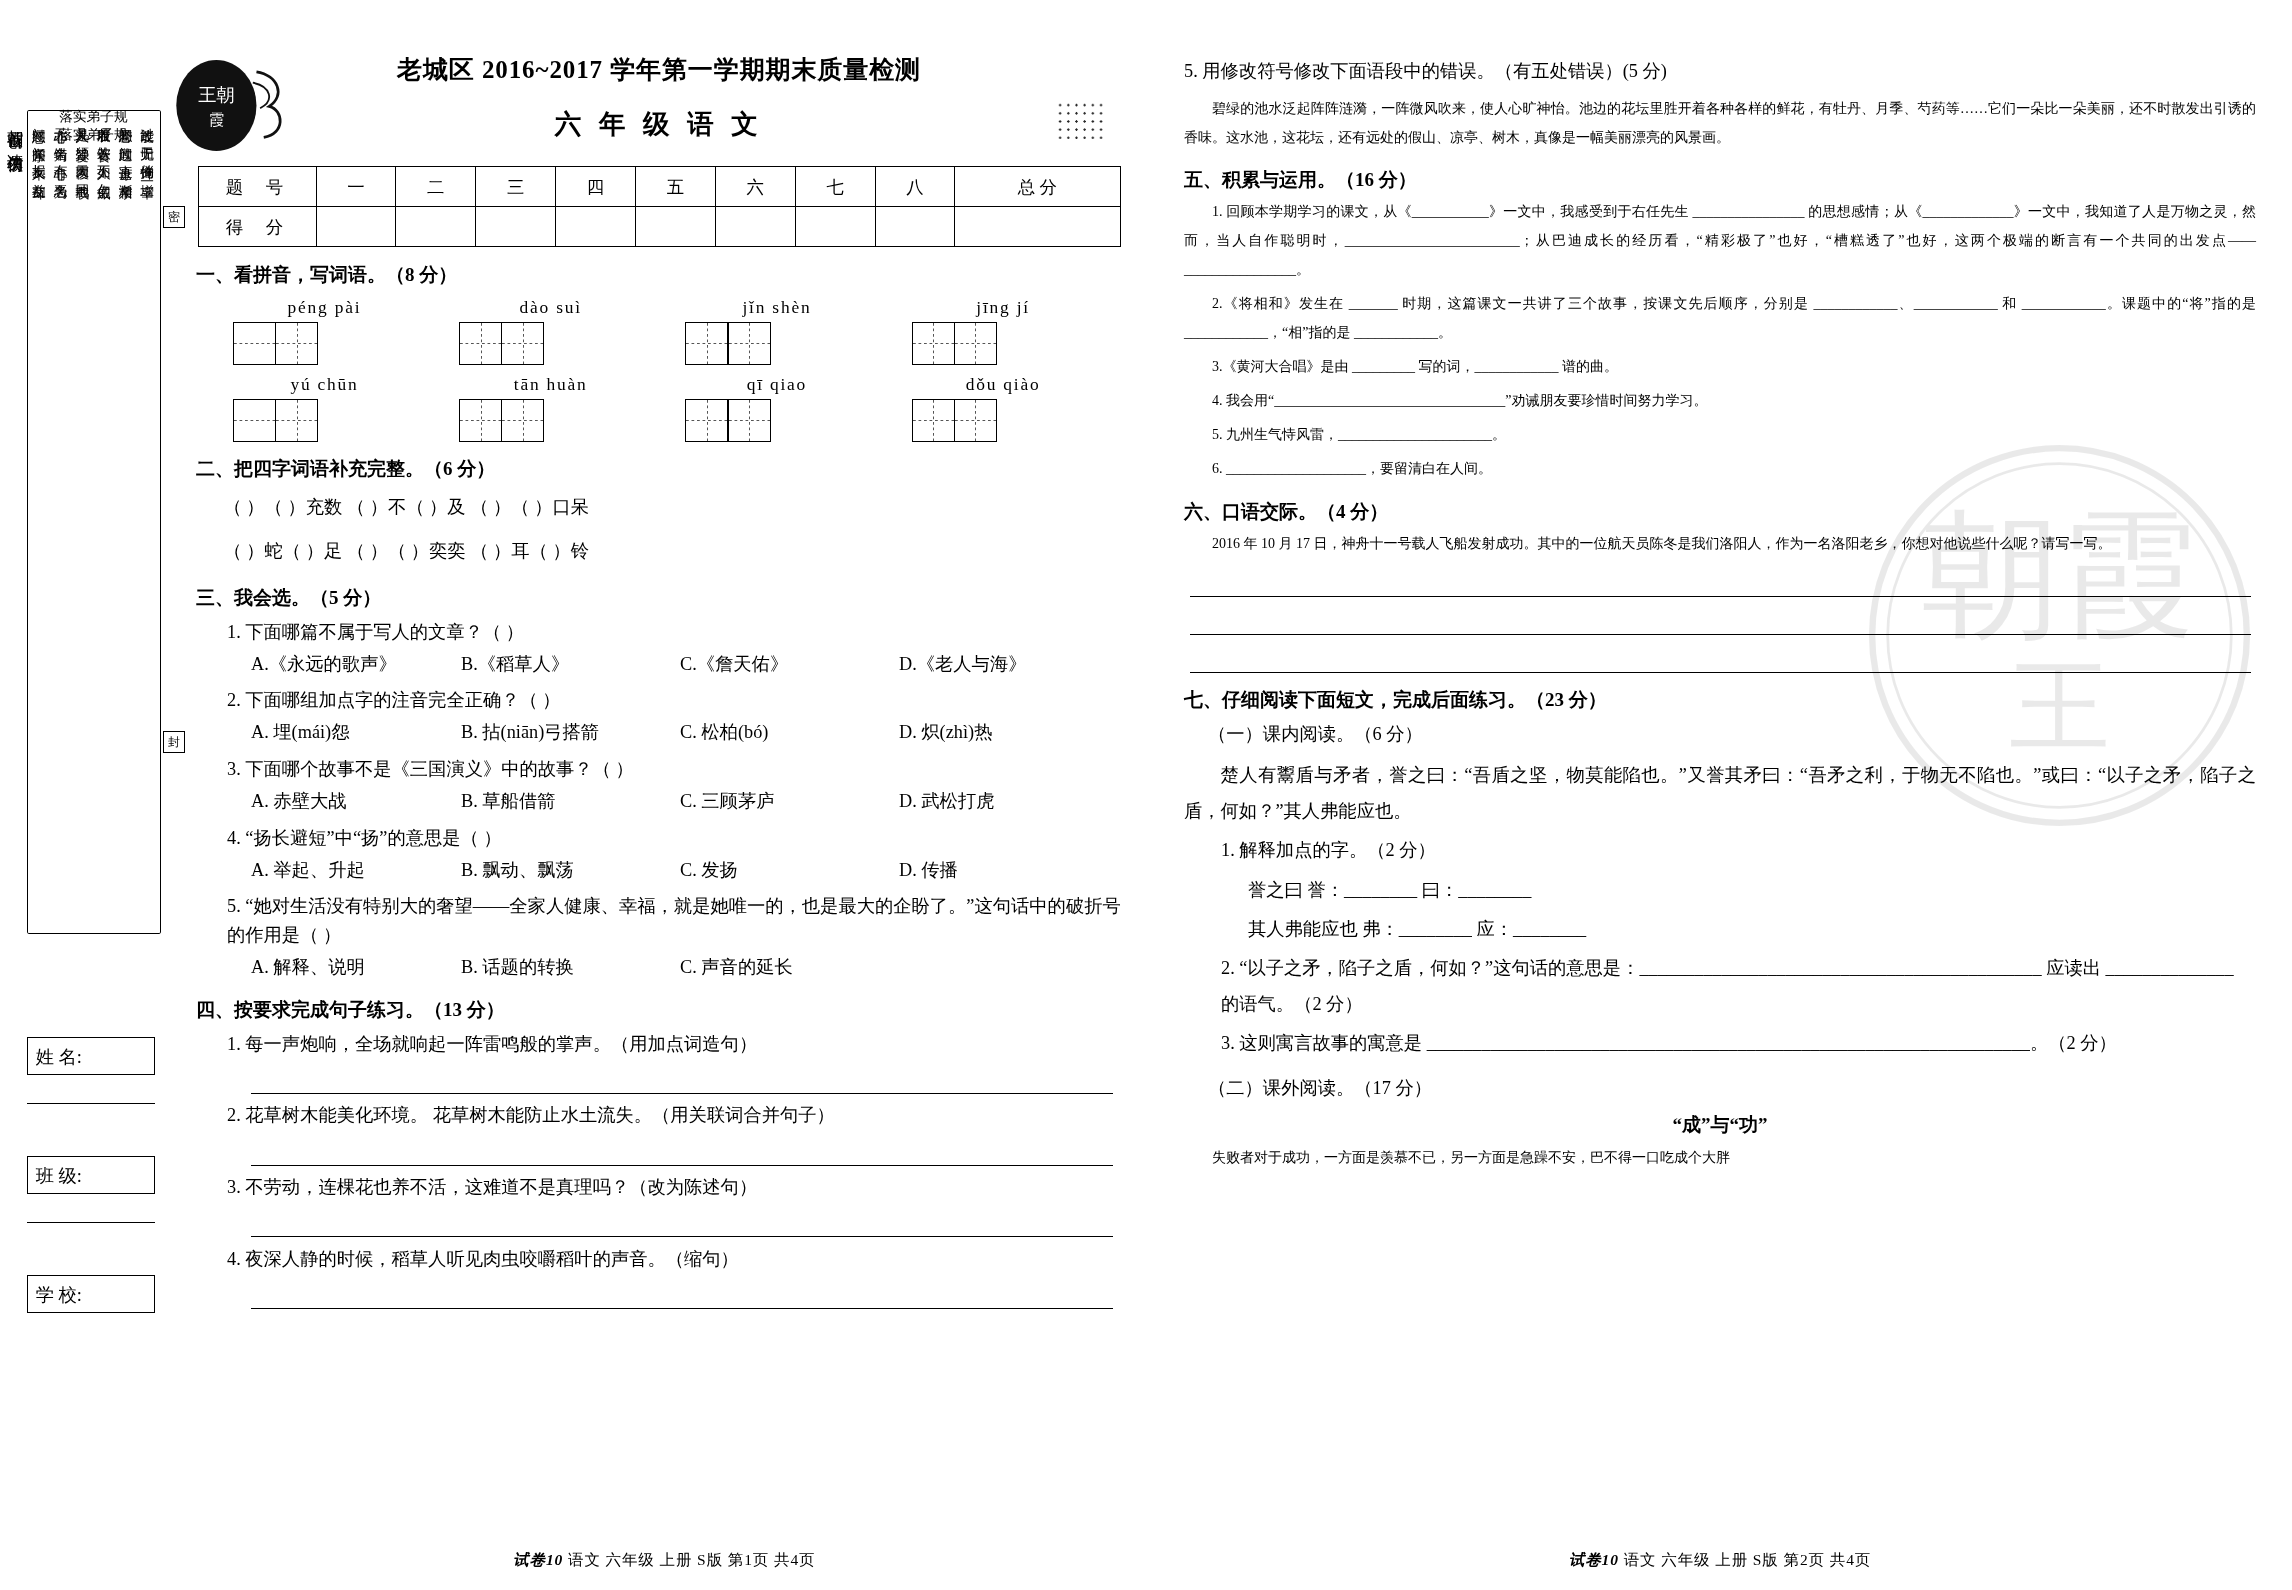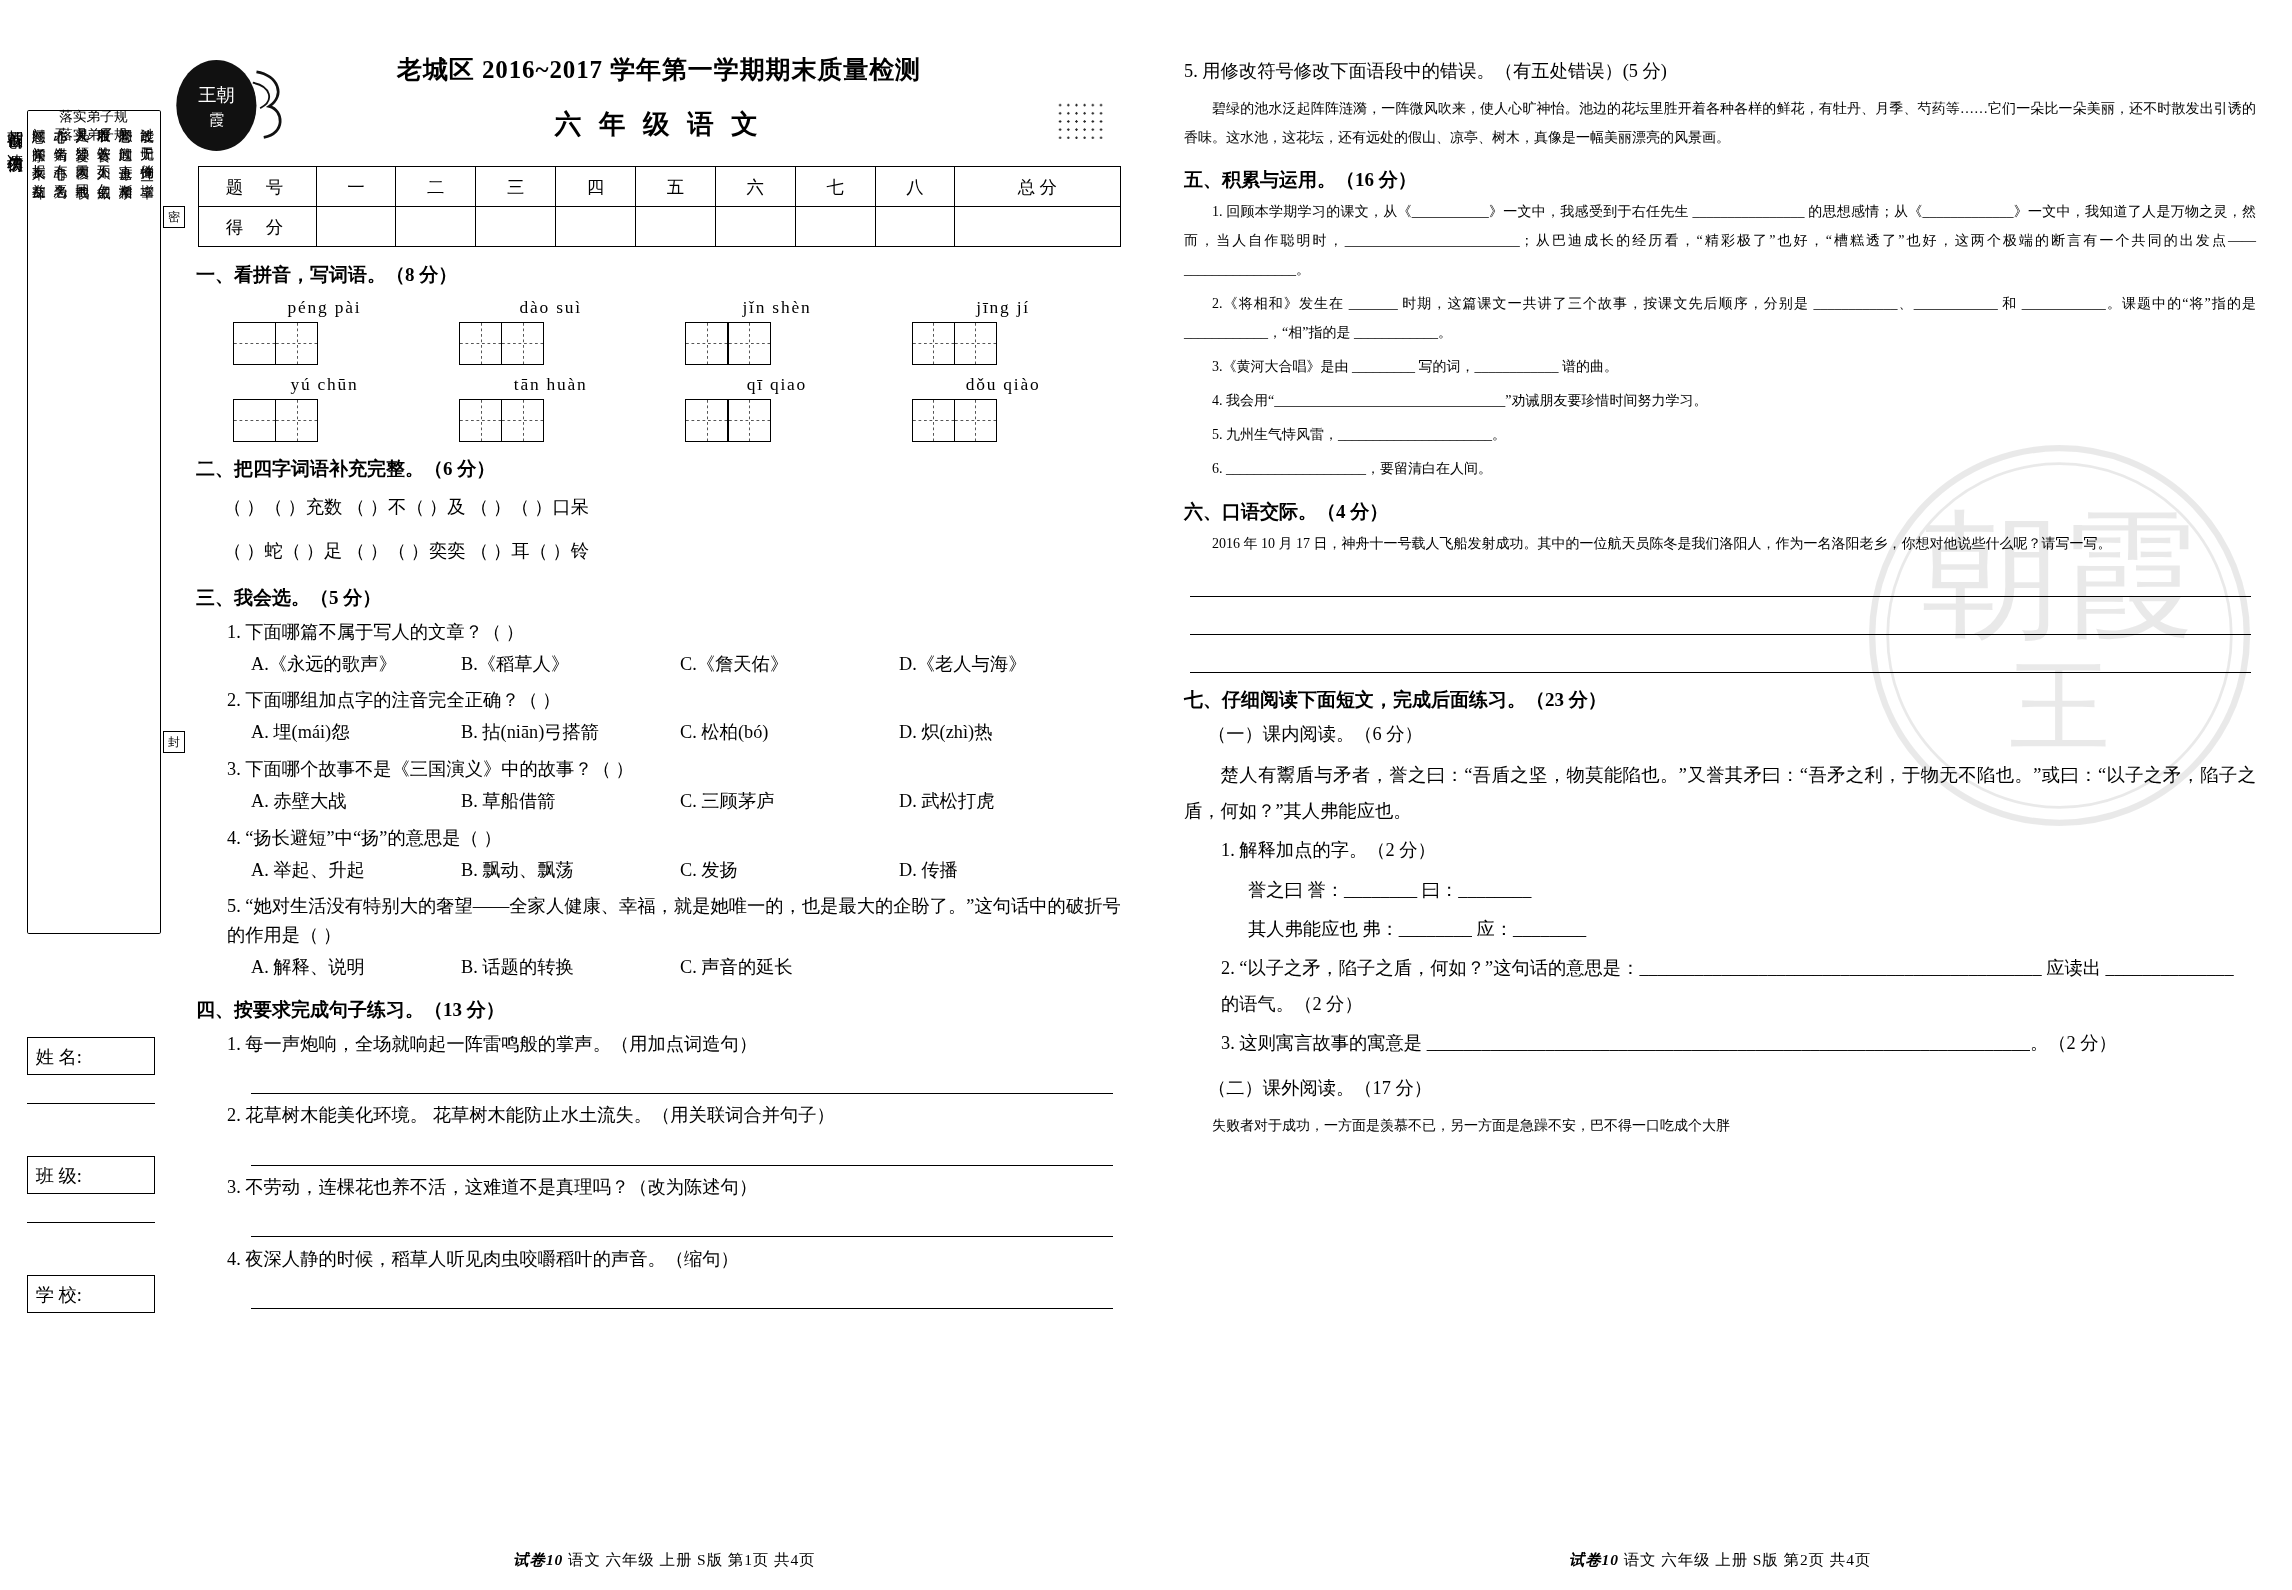--- a/index.html
+++ b/index.html
@@ -358,20 +358,21 @@
 
       <div class="sec">七、仔细阅读下面短文，完成后面练习。（23 分）</div>
       <div class="rq" style="margin-left:24px;">（一）课内阅读。（6 分）</div>
       <div class="para classical">楚人有鬻盾与矛者，誉之曰：“吾盾之坚，物莫能陷也。”又誉其矛曰：“吾矛之利，于物无不陷也。”或曰：“以子之矛，陷子之盾，何如？”其人弗能应也。</div>
       <div class="rq" style="margin-left:37px;">1. 解释加点的字。（2 分）</div>
       <div class="rq" style="margin-left:64px;">誉之曰          誉：________          曰：________</div>
       <div class="rq" style="margin-left:64px;">其人弗能应也  弗：________          应：________</div>
       <div class="rq" style="margin-left:37px;">2. “以子之矛，陷子之盾，何如？”这句话的意思是：____________________________________________ 应读出 ______________ 的语气。（2 分）</div>
       <div class="rq" style="margin-left:37px;">3. 这则寓言故事的寓意是 __________________________________________________________________。（2 分）</div>
       <div class="rq" style="margin-left:24px;margin-top:9.1px;">（二）课外阅读。（17 分）</div>
+      <div style="text-align:center;font-weight:bold;font-size:19px;margin-top:5.5px;">“成”与“功”</div>
       <div class="para">失败者对于成功，一方面是羡慕不已，另一方面是急躁不安，巴不得一口吃成个大胖</div>
     </div>
 
     <div class="footer" style="left:27.4px;right:27.4px;">
       <b>试卷10</b>
       <span>语文  六年级  上册  S版  第2页  共4页</span>
     </div>
   </div>
 
 </div>

